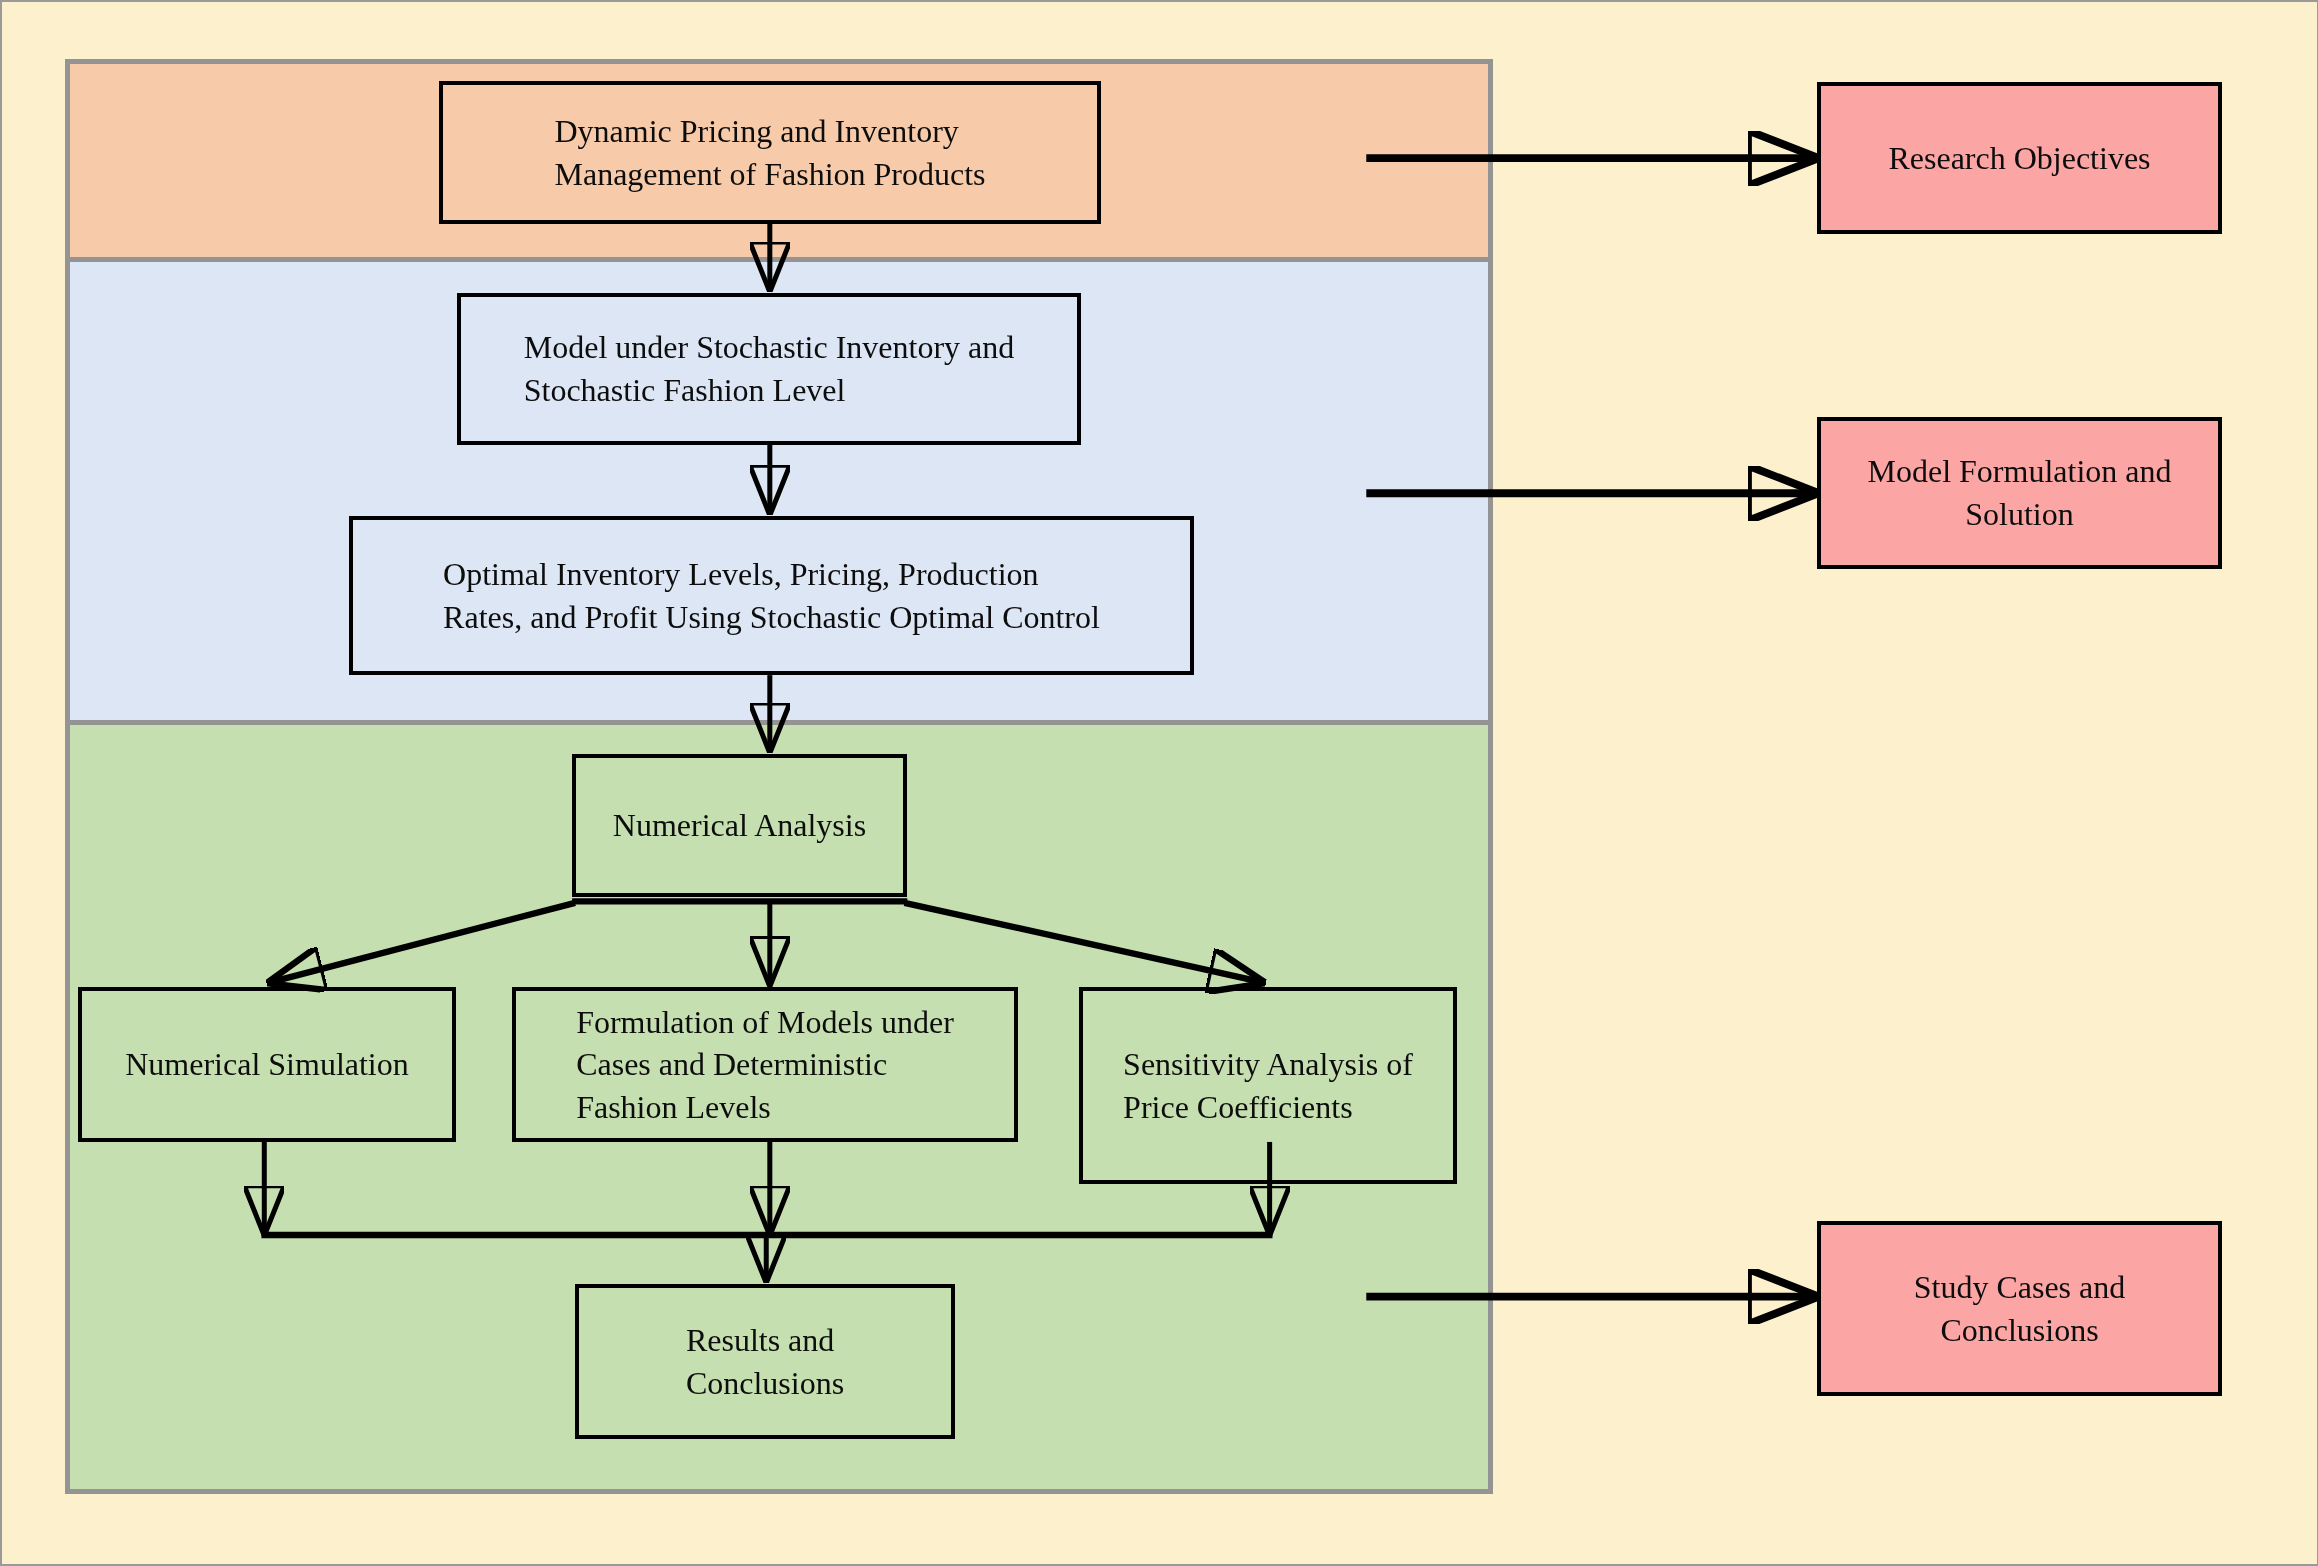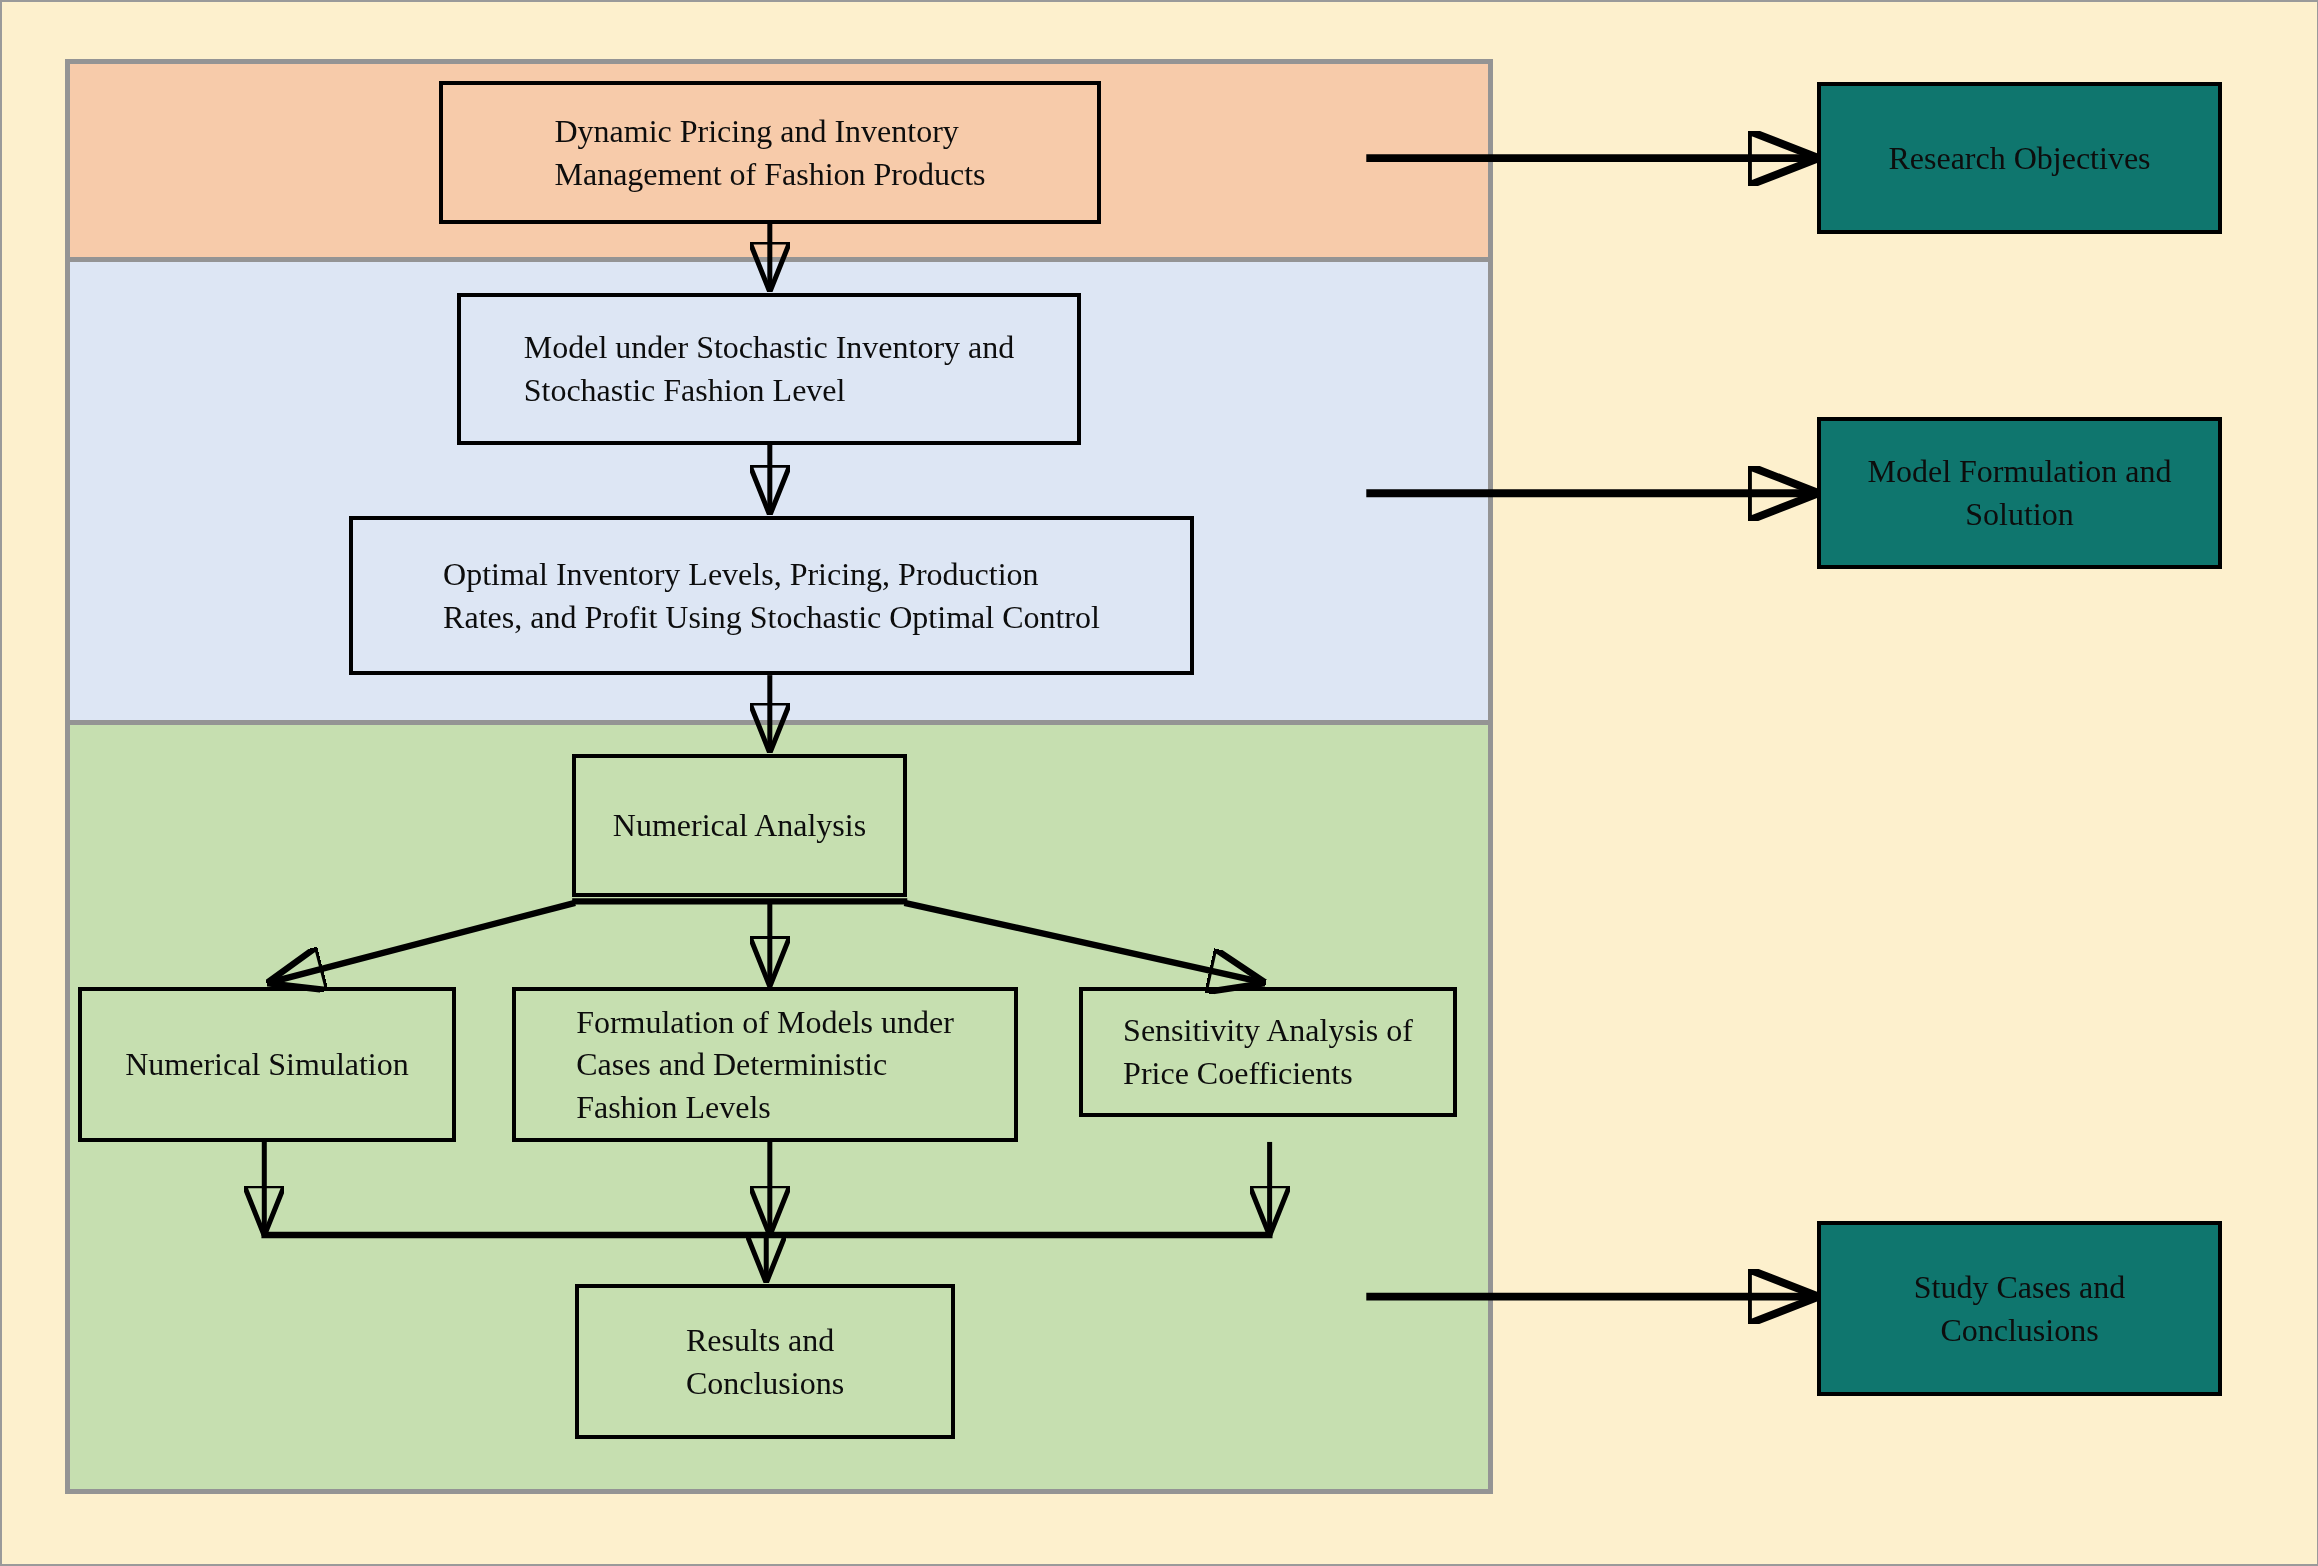--- a/index.html
+++ b/index.html
@@ -69,21 +69,21 @@
     padding: 4.3px 10px;
     background: transparent;
   }
   .node span { display: block; }
 
   
   .side-node {
     position: absolute;
     box-sizing: border-box;
     border: 4.3px solid #000000;
-    background: #0f766e;
+    background: #fca5a5;
     display: flex;
     align-items: center;
     justify-content: center;
     text-align: center;
     color: #0d0d0d;
     font-size: 32px;
     line-height: 1.33;
     padding: 4.3px 10px;
   }
 
@@ -146,21 +146,21 @@
   </div>
 
   <div class="node" style="left:510px; top:985px; width:506px; height:155px;">
     <div>
       <span>Formulation of Models under</span>
       <span>Cases and Deterministic</span>
       <span>Fashion Levels</span>
     </div>
   </div>
 
-  <div class="node" style="left:1077px; top:985px; width:378px; height:130px;">
+  <div class="node" style="left:1077px; top:985px; width:378px; height:197px;">
     <div>
       <span>Sensitivity Analysis of</span>
       <span>Price Coefficients</span>
     </div>
   </div>
 
   <div class="node" style="left:573px; top:1282px; width:380px; height:155px;">
     <div>
       <span>Results and</span>
       <span>Conclusions</span>

